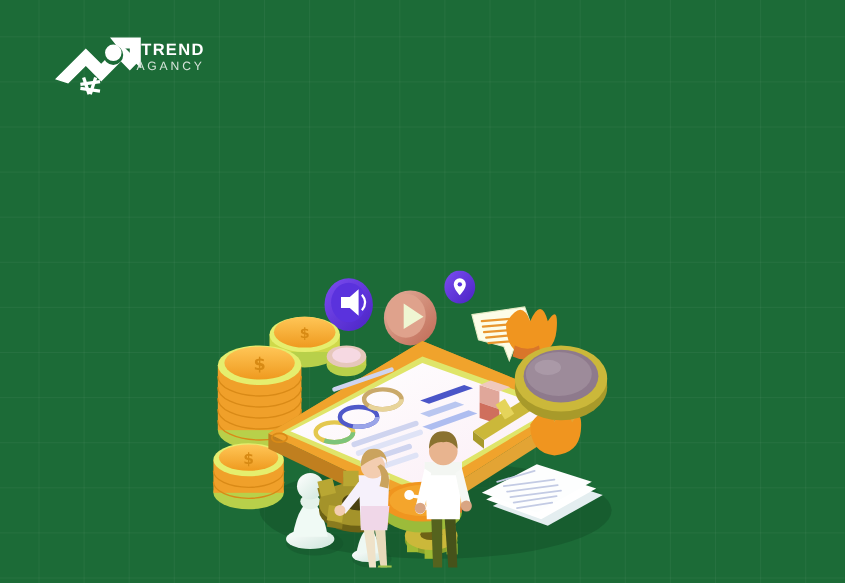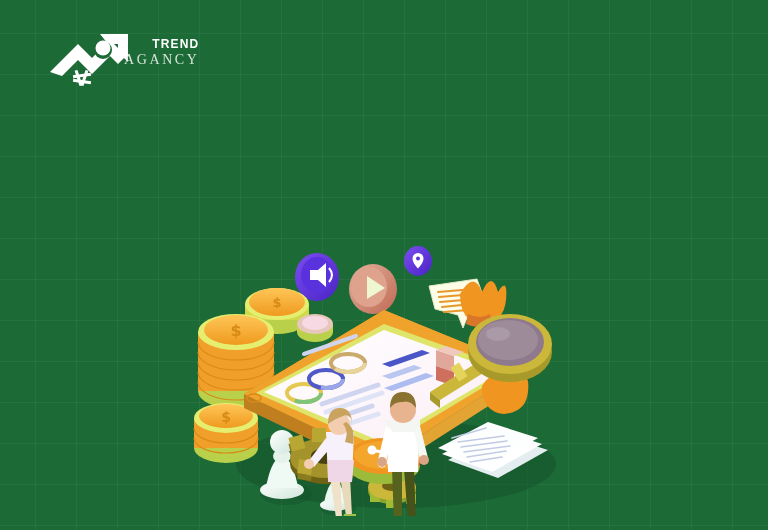--- a/index.html
+++ b/index.html
@@ -16,26 +16,26 @@
       linear-gradient(to right, rgba(255,255,255,0.045) 1px, transparent 1px),
       linear-gradient(to bottom, rgba(255,255,255,0.045) 1px, transparent 1px);
     background-size:41px 41px;
     background-position:-6px -8px;
   }
   
   .logo{position:absolute;left:48px;top:22px;width:150px;height:66px;}
   .logo svg{display:block;}
   .logo-text{position:absolute;left:76px;top:16px;line-height:1;}
   .logo-title{
-    color:#ffffff;font-size:12px;font-weight:bold;letter-spacing:1.2px;
+    color:#ffffff;font-size:15px;font-weight:bold;letter-spacing:1.2px;
     font-family:"Liberation Sans",sans-serif;
   }
   .logo-sub{
-    color:#d7e4da;font-size:14px;letter-spacing:2.6px;margin-top:3px;
-    font-family:Liberation Serif, serif;
+    color:#d7e4da;font-size:11px;letter-spacing:2.6px;margin-top:3px;
+    font-family:Liberation Sans, sans-serif;
   }
   
   .headline{position:absolute;left:0;top:112px;width:768px;height:110px;}
   .banner-wrap{
     position:absolute;right:134px;top:8px;
     transform:rotate(-0.9deg);transform-origin:right center;
   }
   .banner{
     background:#e8962e;
     padding:5px 16px 9px 16px;

